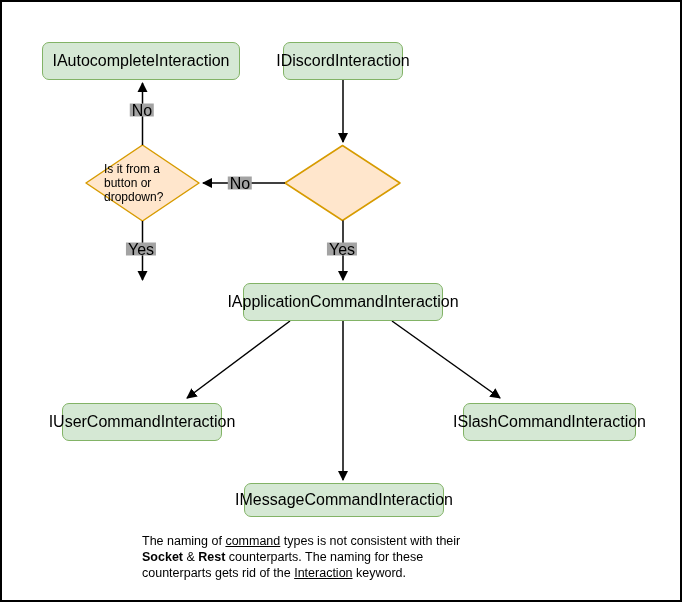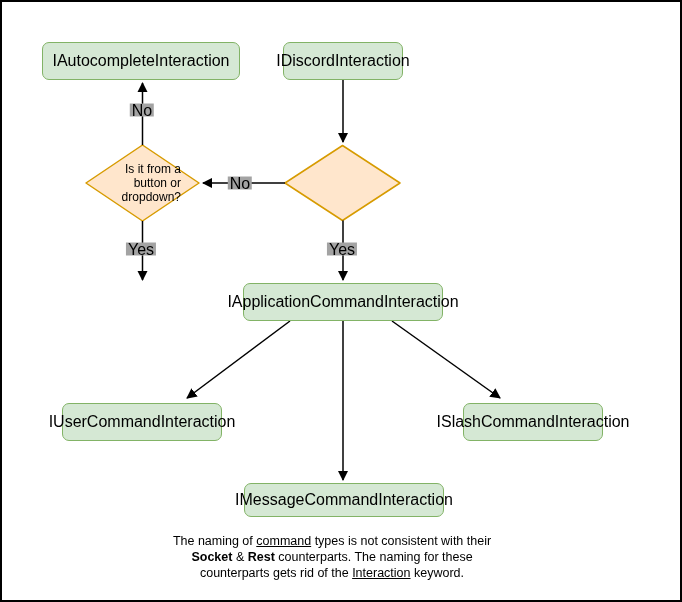--- a/index.html
+++ b/index.html
@@ -41,39 +41,38 @@
     justify-content: center;
     text-align: center;
     font-size: 16px;
     line-height: 14px;
   }
   .decision-label {
     position: absolute;
     display: flex;
     align-items: center;
     justify-content: center;
-    text-align: right;
+    text-align: left;
     font-size: 12px;
     line-height: 14px;
   }
   .edge-label {
     position: absolute;
     transform: translate(-50%, -50%);
     background: #a3a3a3;
     padding: 0 2px;
     font-size: 16px;
     line-height: 13px;
     white-space: nowrap;
   }
   .note {
     position: absolute;
-    left: 150px;
+    left: 140px;
     top: 531px;
     width: 360px;
-    text-align: center;
     font-size: 12.5px;
     line-height: 16px;
   }
   .u { text-decoration: underline; }
   .b { font-weight: bold; }
 </style>
 </head>
 <body>
 
 <div id="canvas">
@@ -100,21 +99,21 @@
 
   <div class="node" style="left:40px; top:40px; width:198px; height:38px;">IAutocompleteInteraction</div>
 
   <div class="node" style="left:281px; top:40px; width:120px; height:38px;">IDiscordInteraction</div>
 
 
   <div class="node" style="left:241px; top:281px; width:200px; height:38px;">IApplicationCommandInteraction</div>
 
   <div class="node" style="left:60px; top:401px; width:160px; height:38px;">IUserCommandInteraction</div>
 
-  <div class="node" style="left:461px; top:401px; width:140px; height:38px;">ISlashCommandInteraction</div>
+  <div class="node" style="left:461px; top:401px; width:173px; height:38px;">ISlashCommandInteraction</div>
 
   <div class="node" style="left:242px; top:481px; width:200px; height:34px;">IMessageCommandInteraction</div>
 
   <div class="decision-label" style="left:102px; top:145px; width:77px; height:72px;">Is it from a button or dropdown?</div>
 
 
   <span class="edge-label" style="left:140px; top:108px;">No</span>
 
   <span class="edge-label" style="left:238px; top:181px;">No</span>
 

